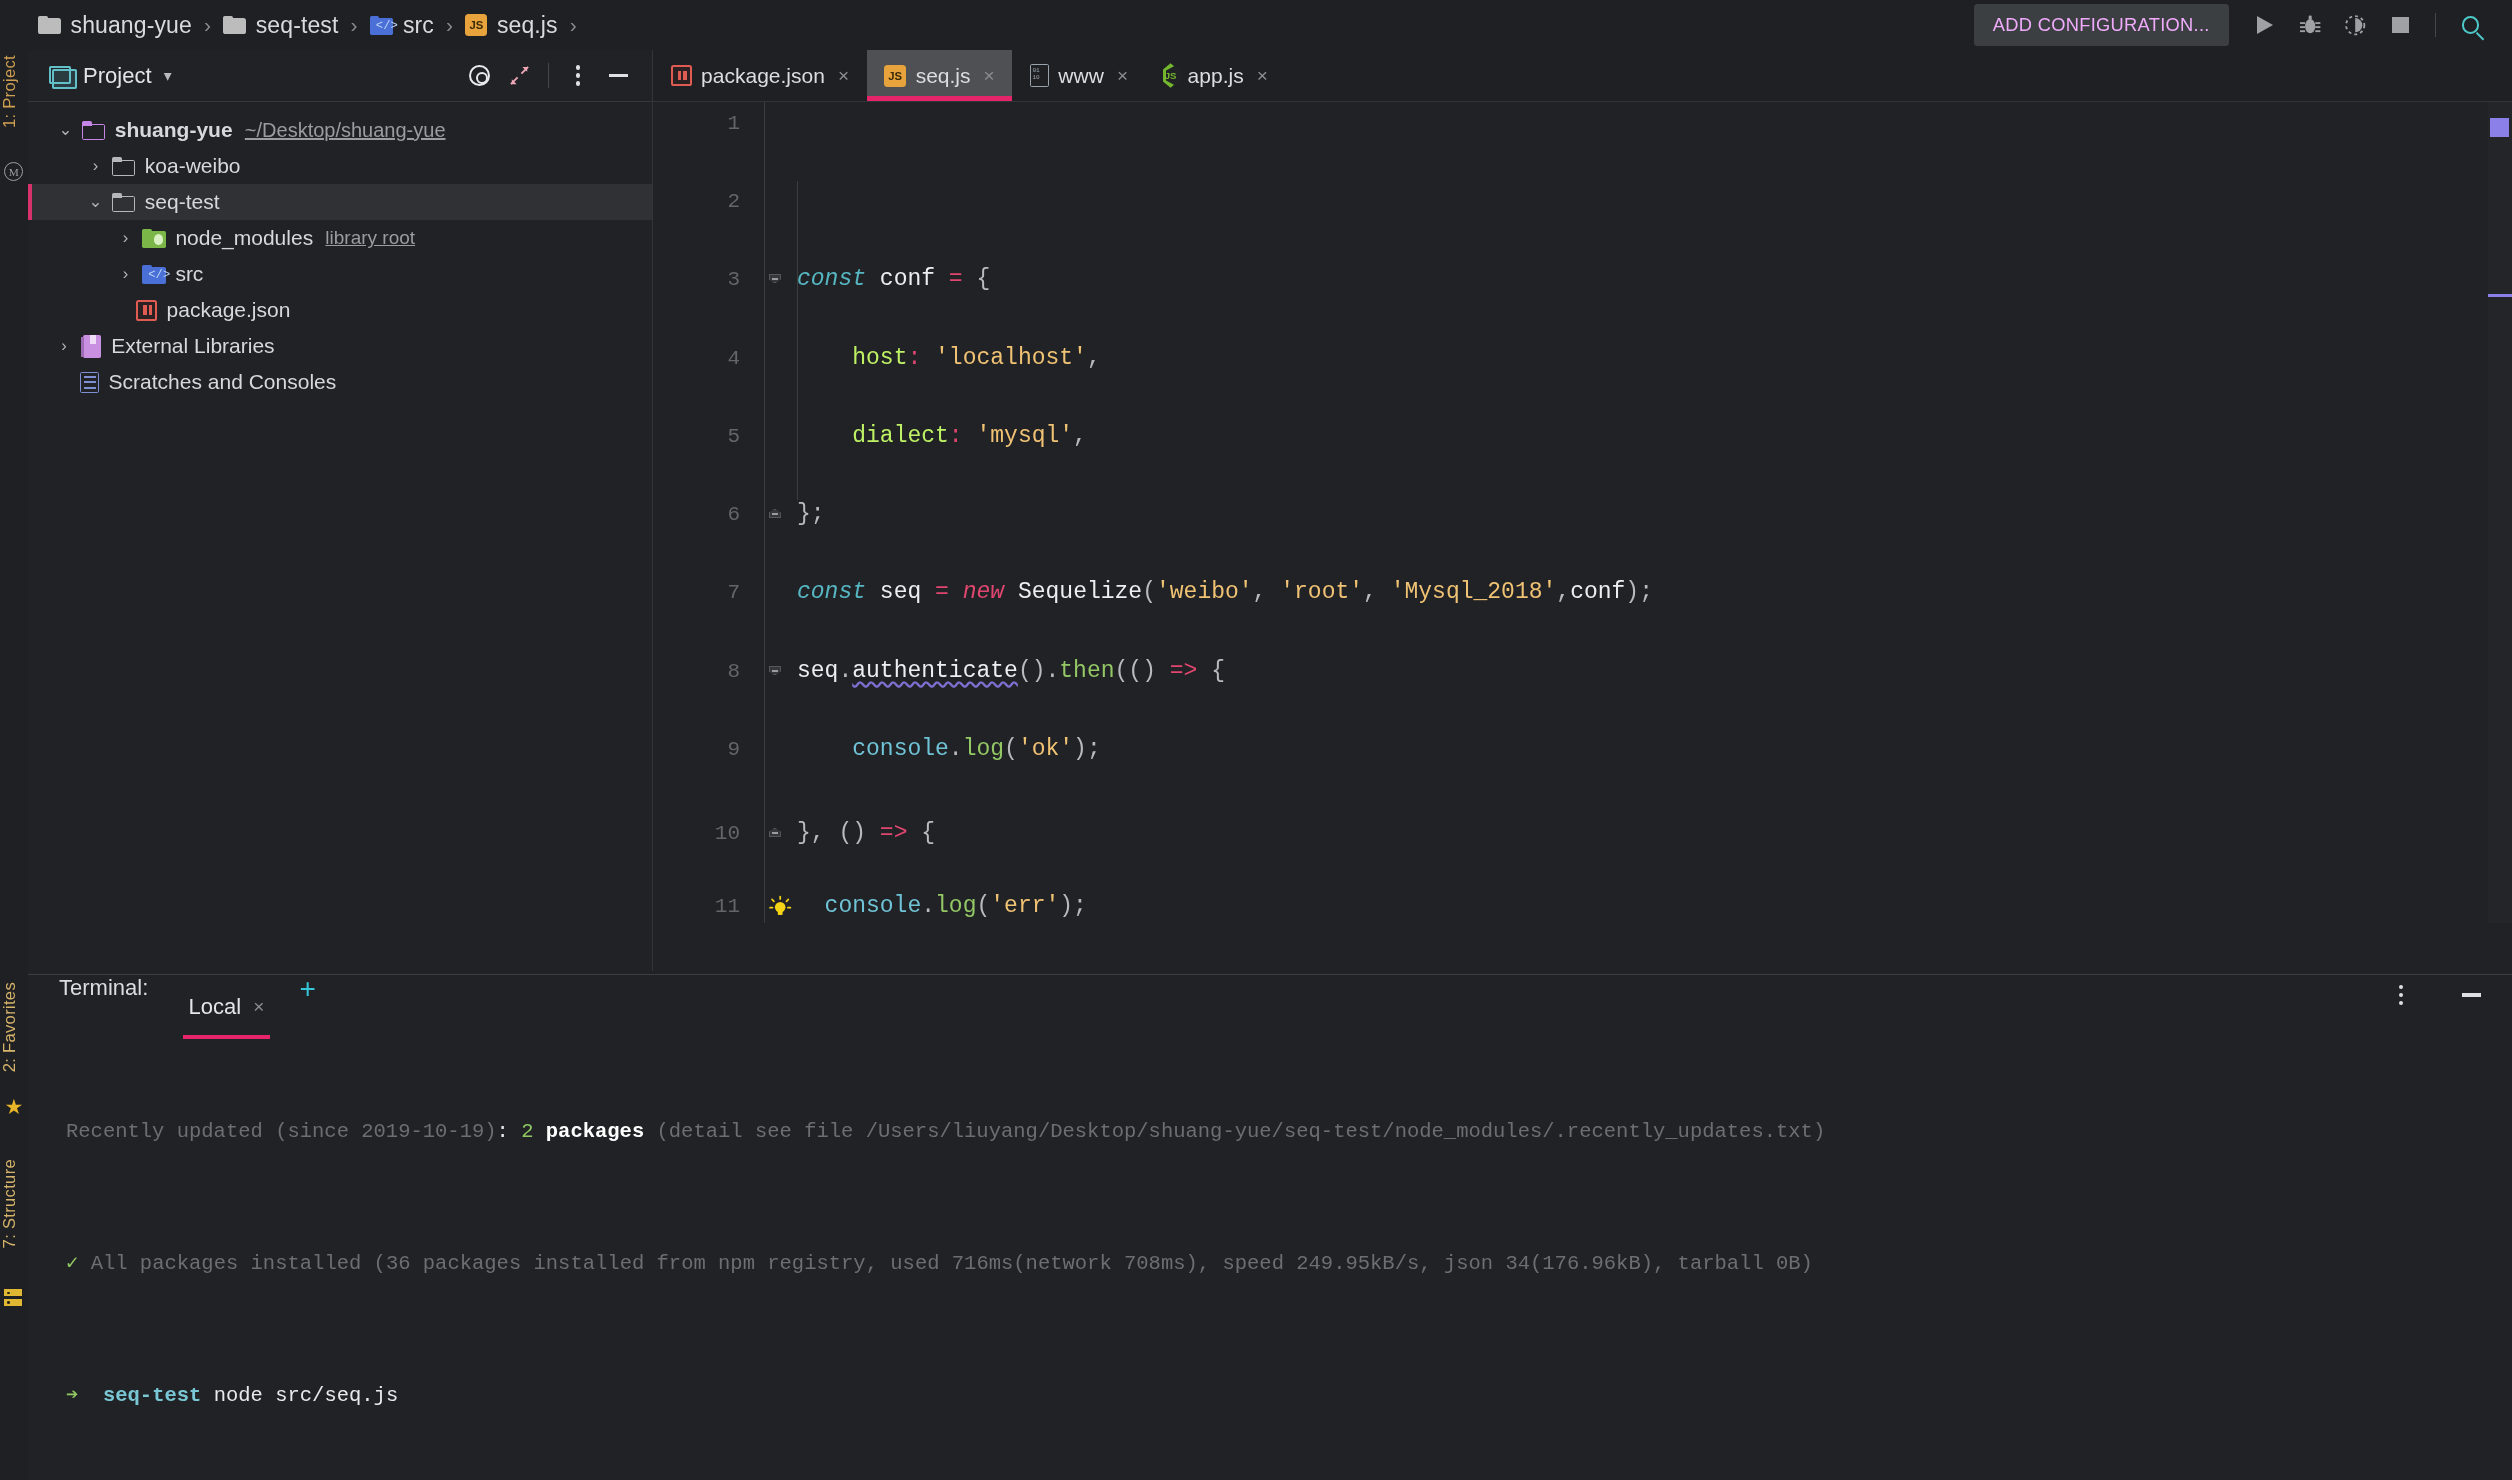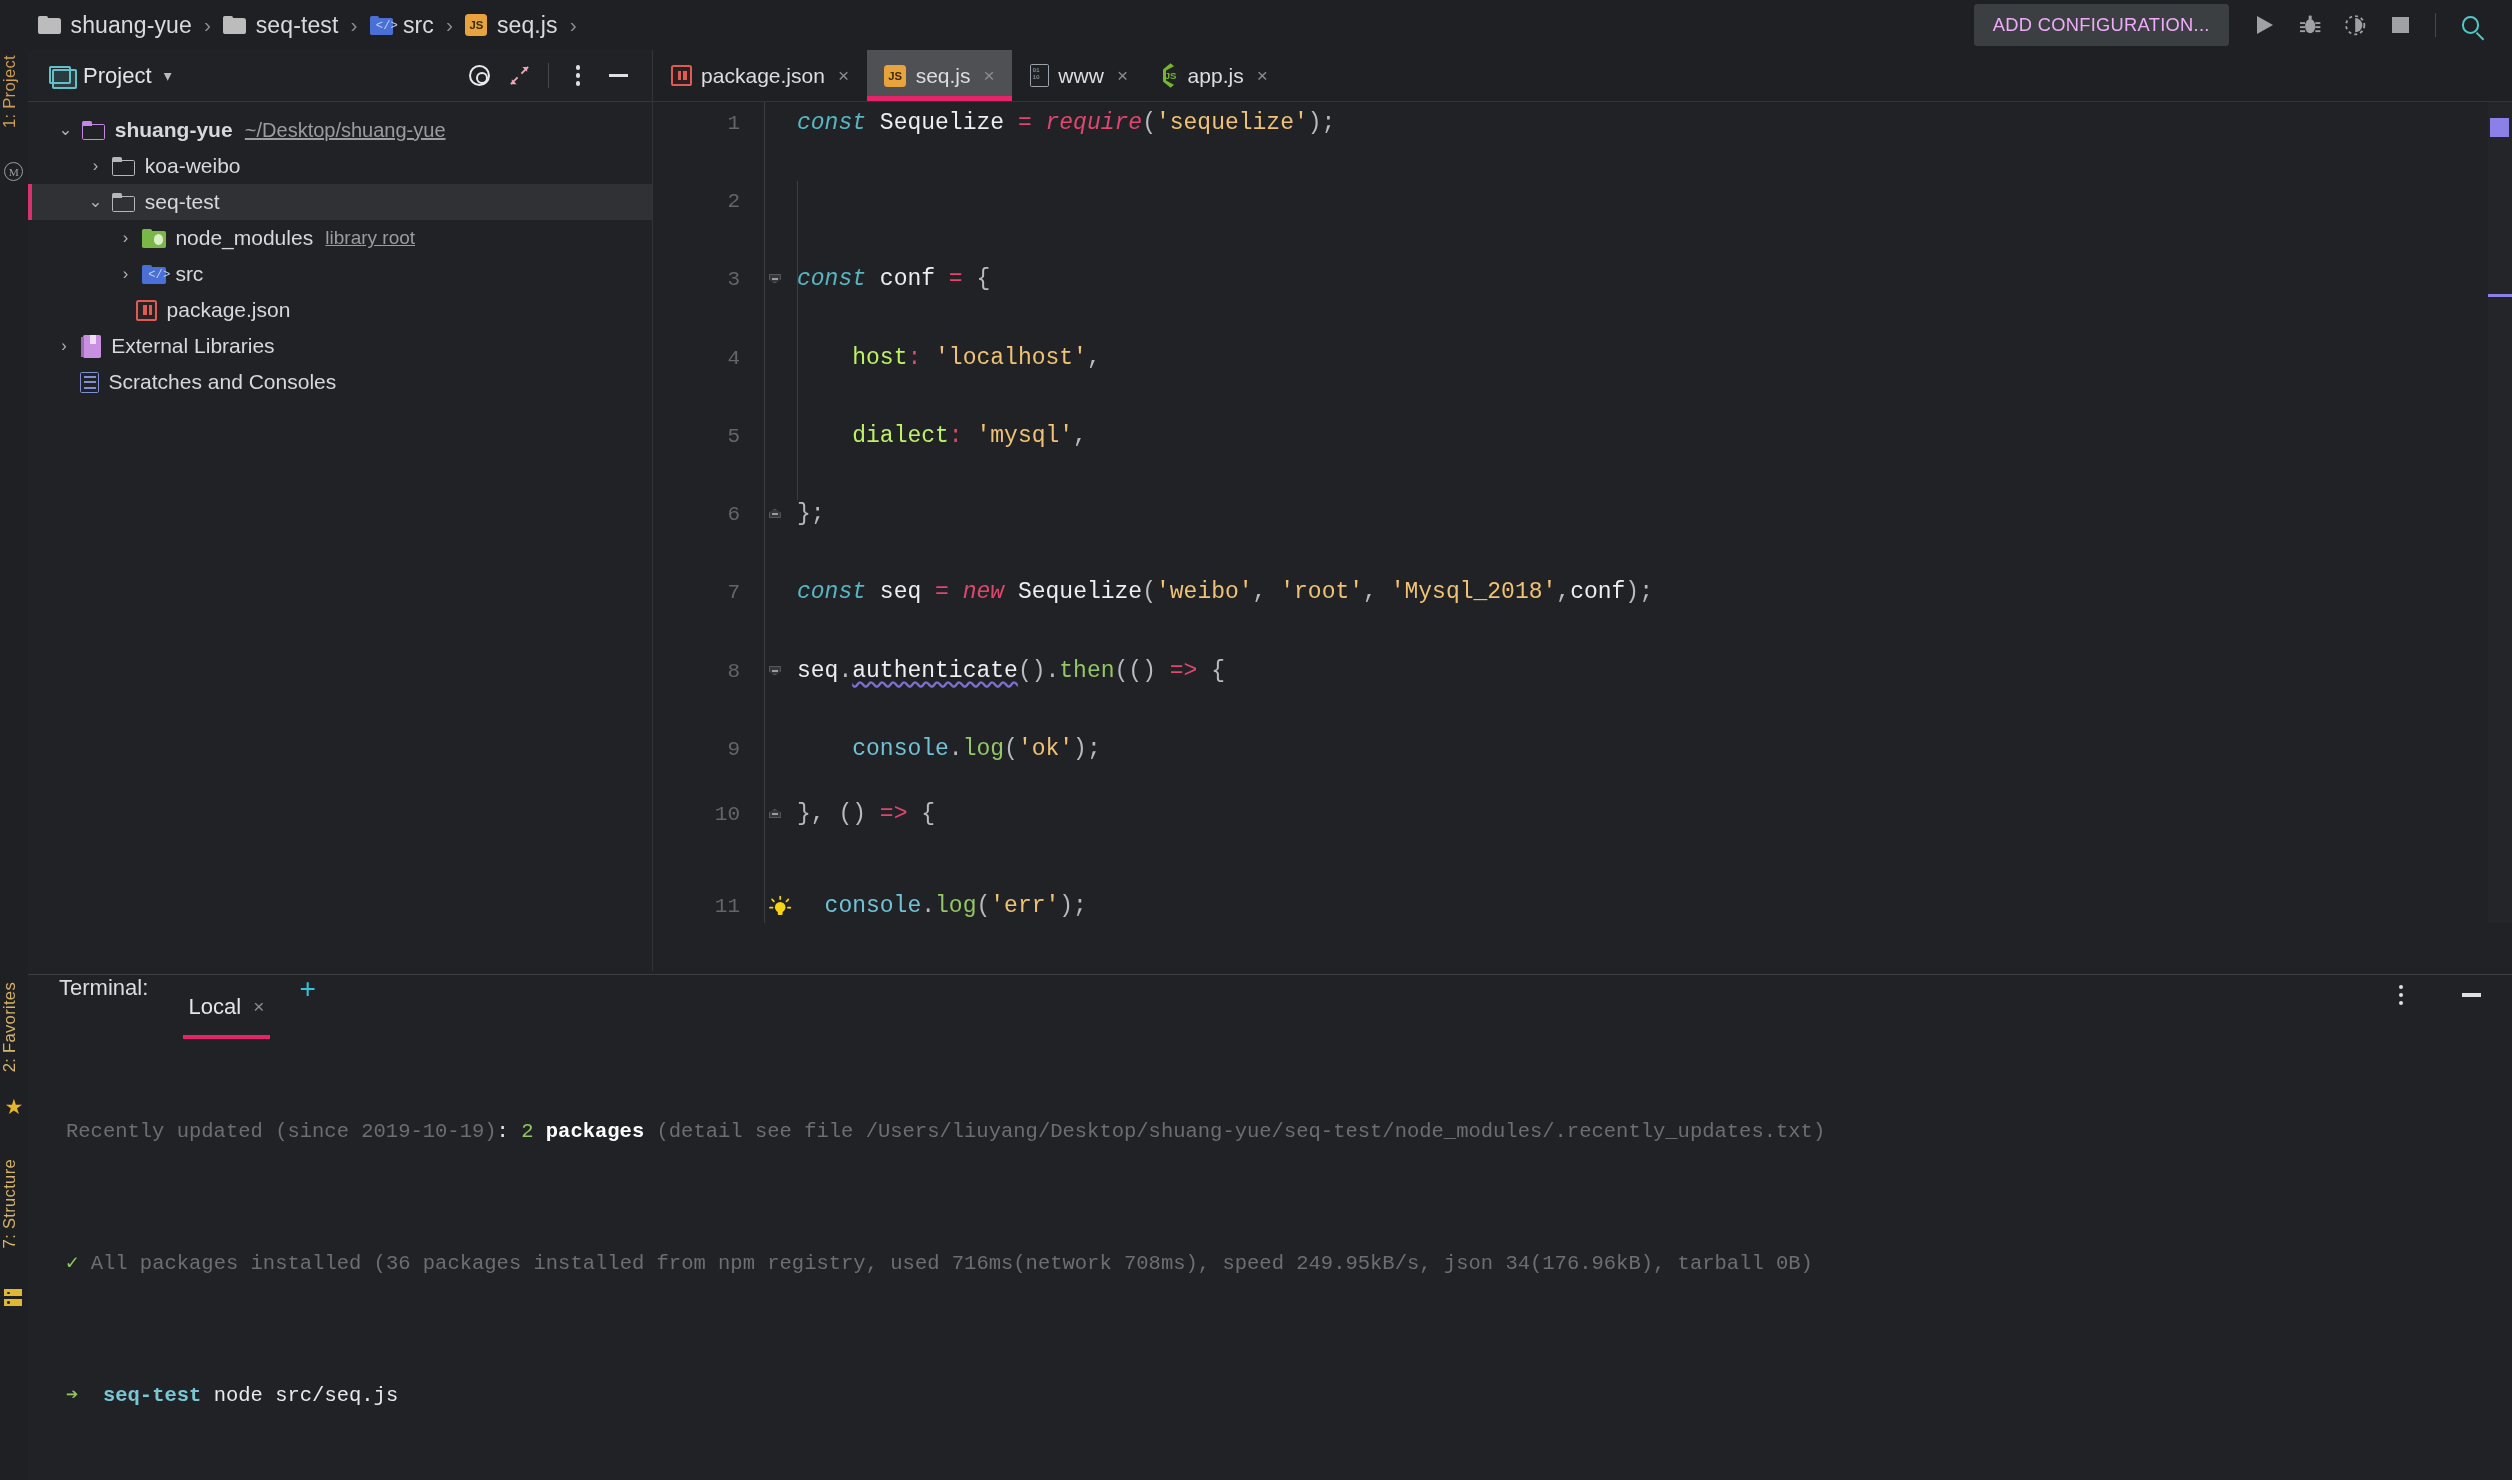--- a/index.html
+++ b/index.html
@@ -440,21 +440,20 @@
     <div class="code-area">
       <div class="gutter">
           <div class="gutter-line"></div>
         </div>
       <div class="indent-guide" style="top:79px; height:319px;"></div>
 
       <div class="codebody">
 
         <div class="cline" style="top:1.7px;">
           <span class="lnum">1</span>
-          <span class="ctext"><span class="k-const">const</span> <span class="k-id">Sequelize</span> <span class="k-op">=</span> <span class="k-req">require</span><span class="k-punc">(</span><span class="k-str">'sequelize'</span><span class="k-punc">);</span></span>
         </div>
 
         <div class="cline" style="top:41px;">
           <span class="lnum">2</span>
           <span class="ctext"></span>
         </div>
 
         <div class="cline" style="top:80px;">
           <span class="lnum">3</span>
           <span class="fold down">
@@ -492,21 +491,21 @@
               <i></i>
             </span>
           <span class="ctext"><span class="k-id">seq</span><span class="k-dot">.</span><span class="k-id squig">authenticate</span><span class="k-punc">().</span><span class="k-method">then</span><span class="k-punc">((</span><span class="k-punc">)</span> <span class="k-arrow">=&gt;</span> <span class="k-punc">{</span></span>
         </div>
 
         <div class="cline" style="top:316px;">
           <span class="lnum">9</span>
           <span class="ctext">    <span class="k-obj">console</span><span class="k-dot">.</span><span class="k-method">log</span><span class="k-punc">(</span><span class="k-str">'ok'</span><span class="k-punc">);</span></span>
         </div>
 
-        <div class="cline" style="top:342px;">
+        <div class="cline" style="top:361px;">
           <span class="lnum">10</span>
           <span class="fold up">
               <i></i>
             </span>
           <span class="ctext"><span class="k-punc">},</span> <span class="k-punc">()</span> <span class="k-arrow">=&gt;</span> <span class="k-punc">{</span></span>
         </div>
 
         <div class="cline" style="top:395px;">
           <span class="lnum">11</span>
           <span class="bulb">

